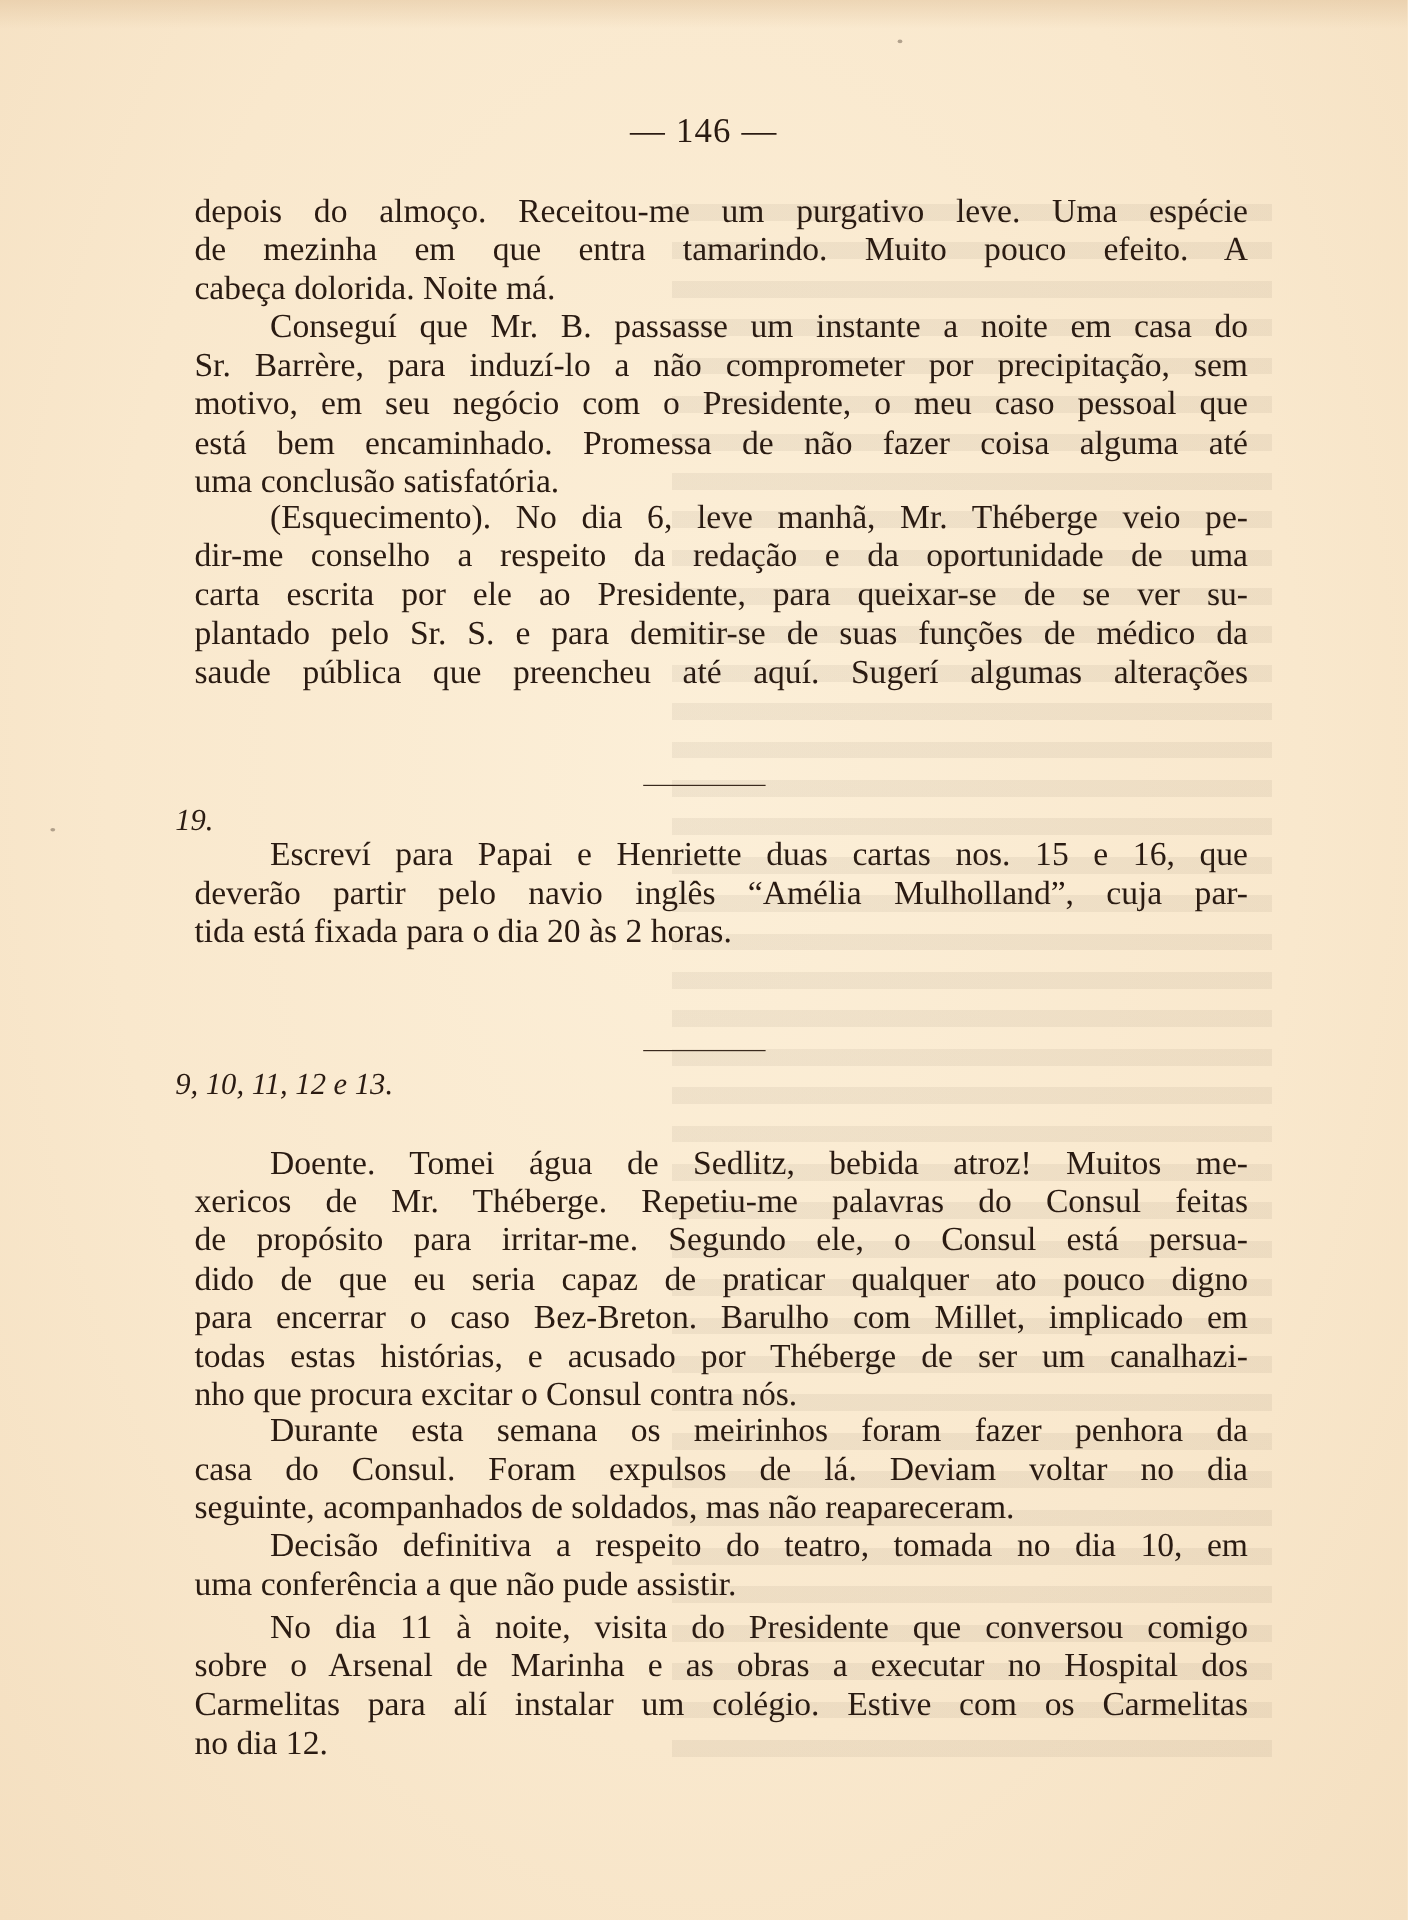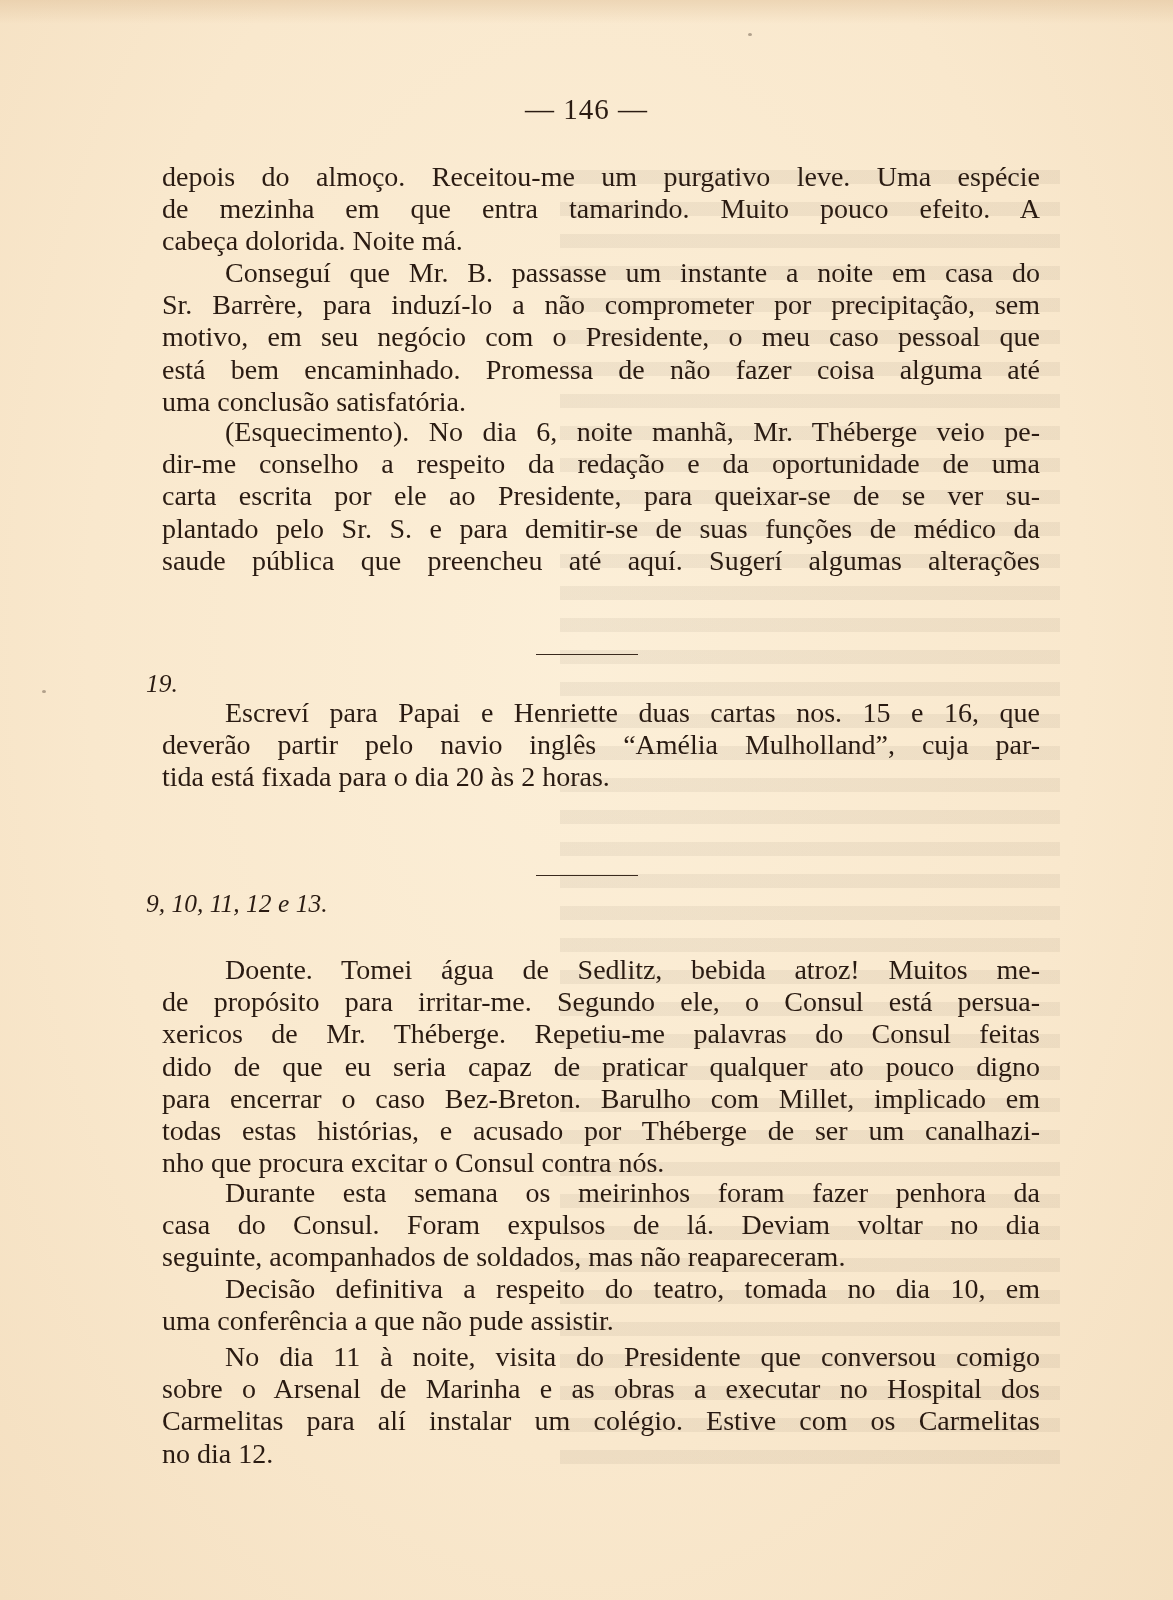--- a/index.html
+++ b/index.html
@@ -106,21 +106,21 @@
 
   <div class="text-block" style="top:257px;">
     <span class="line indent">Conseguí que Mr. B. passasse um instante a noite em casa do</span>
     <span class="line">Sr. Barrère, para induzí-lo a não comprometer por precipitação, sem</span>
     <span class="line">motivo, em seu negócio com o Presidente, o meu caso pessoal que</span>
     <span class="line">está bem encaminhado. Promessa de não fazer coisa alguma até</span>
     <span class="line last">uma conclusão satisfatória.</span>
   </div>
 
   <div class="text-block" style="top:416px;">
-    <span class="line indent">(Esquecimento). No dia 6, noite manhã, Mr. Théberge veio pe-</span>
+    <span class="line indent">(Esquecimento). No dia 6, leve manhã, Mr. Théberge veio pe-</span>
     <span class="line">dir-me conselho a respeito da redação e da oportunidade de uma</span>
     <span class="line">carta escrita por ele ao Presidente, para queixar-se de se ver su-</span>
     <span class="line">plantado pelo Sr. S. e para demitir-se de suas funções de médico da</span>
     <span class="line">saude pública que preencheu até aquí. Sugerí algumas alterações</span>
   </div>
 
   <div class="rule" style="top:654px;"></div>
 
   <div class="date-heading" style="top:669px;">19.</div>
 
@@ -129,22 +129,22 @@
     <span class="line">deverão partir pelo navio inglês “Amélia Mulholland”, cuja par-</span>
     <span class="line last">tida está fixada para o dia 20 às 2 horas.</span>
   </div>
 
   <div class="rule" style="top:875px;"></div>
 
   <div class="date-heading" style="top:889px;">9, 10, 11, 12 e 13.</div>
 
   <div class="text-block" style="top:954px;">
     <span class="line indent">Doente. Tomei água de Sedlitz, bebida atroz! Muitos me-</span>
+    <span class="line">xericos de Mr. Théberge. Repetiu-me palavras do Consul feitas</span>
     <span class="line">de propósito para irritar-me. Segundo ele, o Consul está persua-</span>
-    <span class="line">xericos de Mr. Théberge. Repetiu-me palavras do Consul feitas</span>
     <span class="line">dido de que eu seria capaz de praticar qualquer ato pouco digno</span>
     <span class="line"><span>para encerrar o caso Bez-Breton. </span><span class="it">Barulho</span><span> com Millet, implicado em</span></span>
     <span class="line"><span>todas estas histórias, e acusado por Théberge de ser um </span><span class="it">canalhazi-</span></span>
     <span class="line last"><span class="it">nho</span><span> que procura excitar o Consul contra nós.</span></span>
   </div>
 
   <div class="text-block" style="top:1177px;">
     <span class="line indent">Durante esta semana os meirinhos foram fazer penhora da</span>
     <span class="line">casa do Consul. Foram expulsos de lá. Deviam voltar no dia</span>
     <span class="line last">seguinte, acompanhados de soldados, mas não reapareceram.</span>

